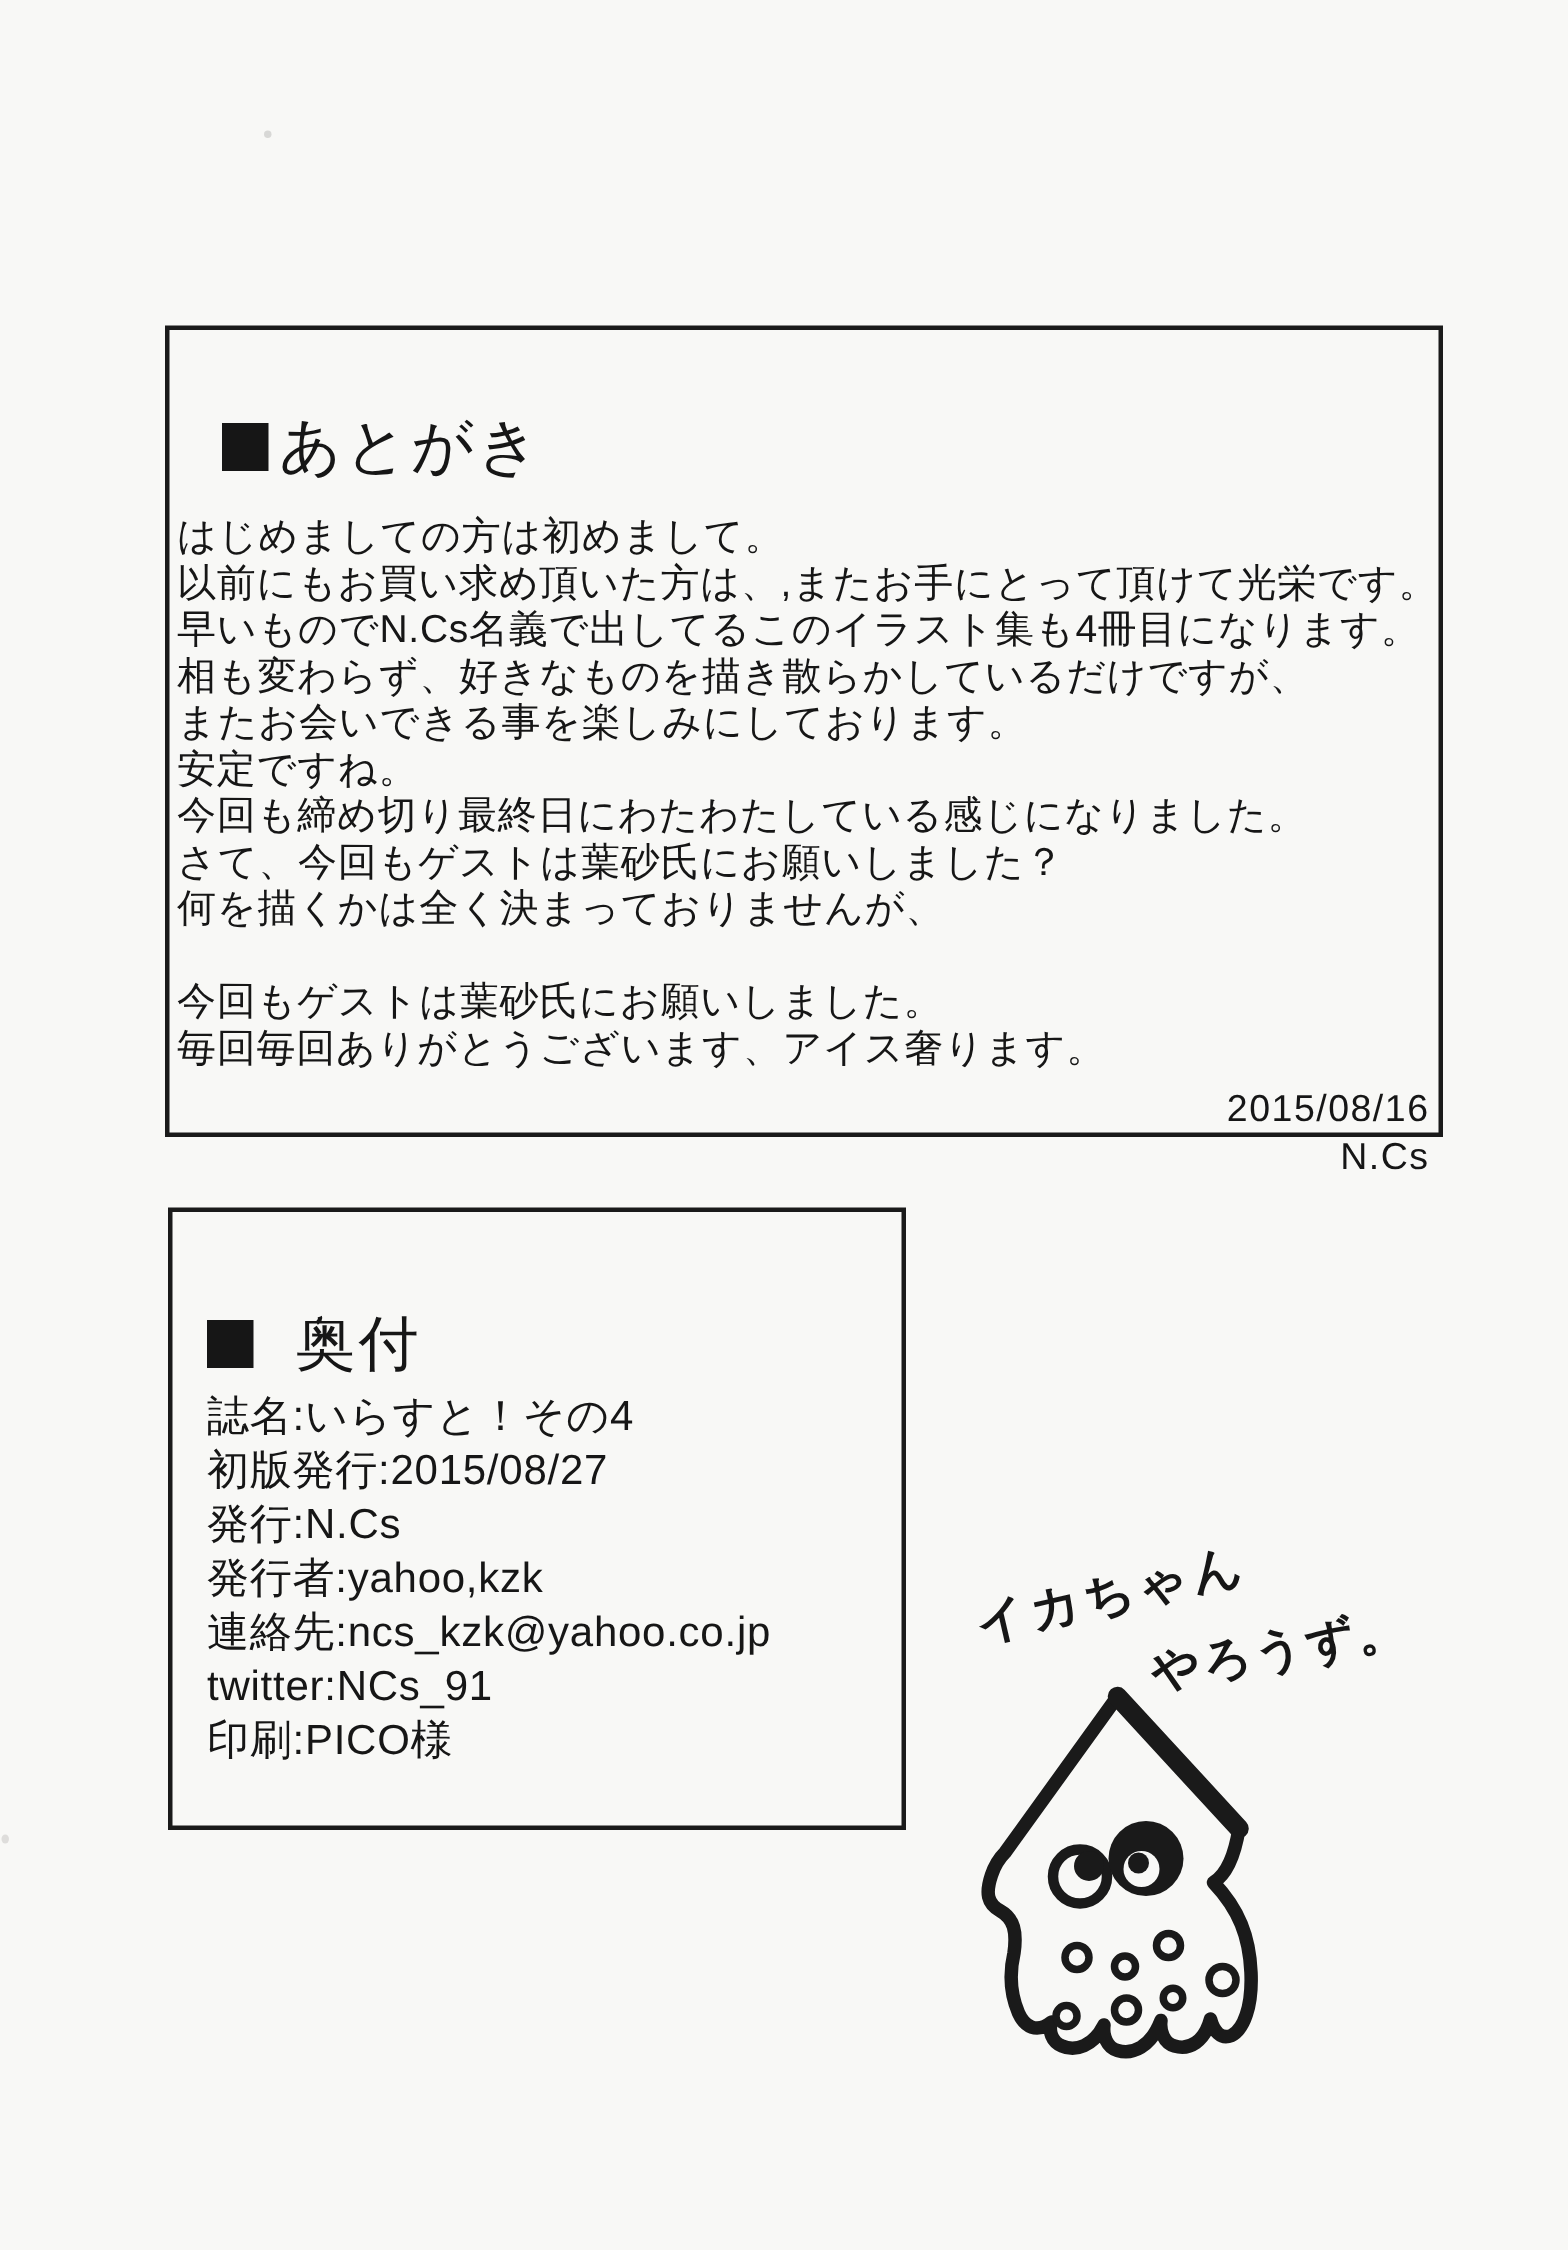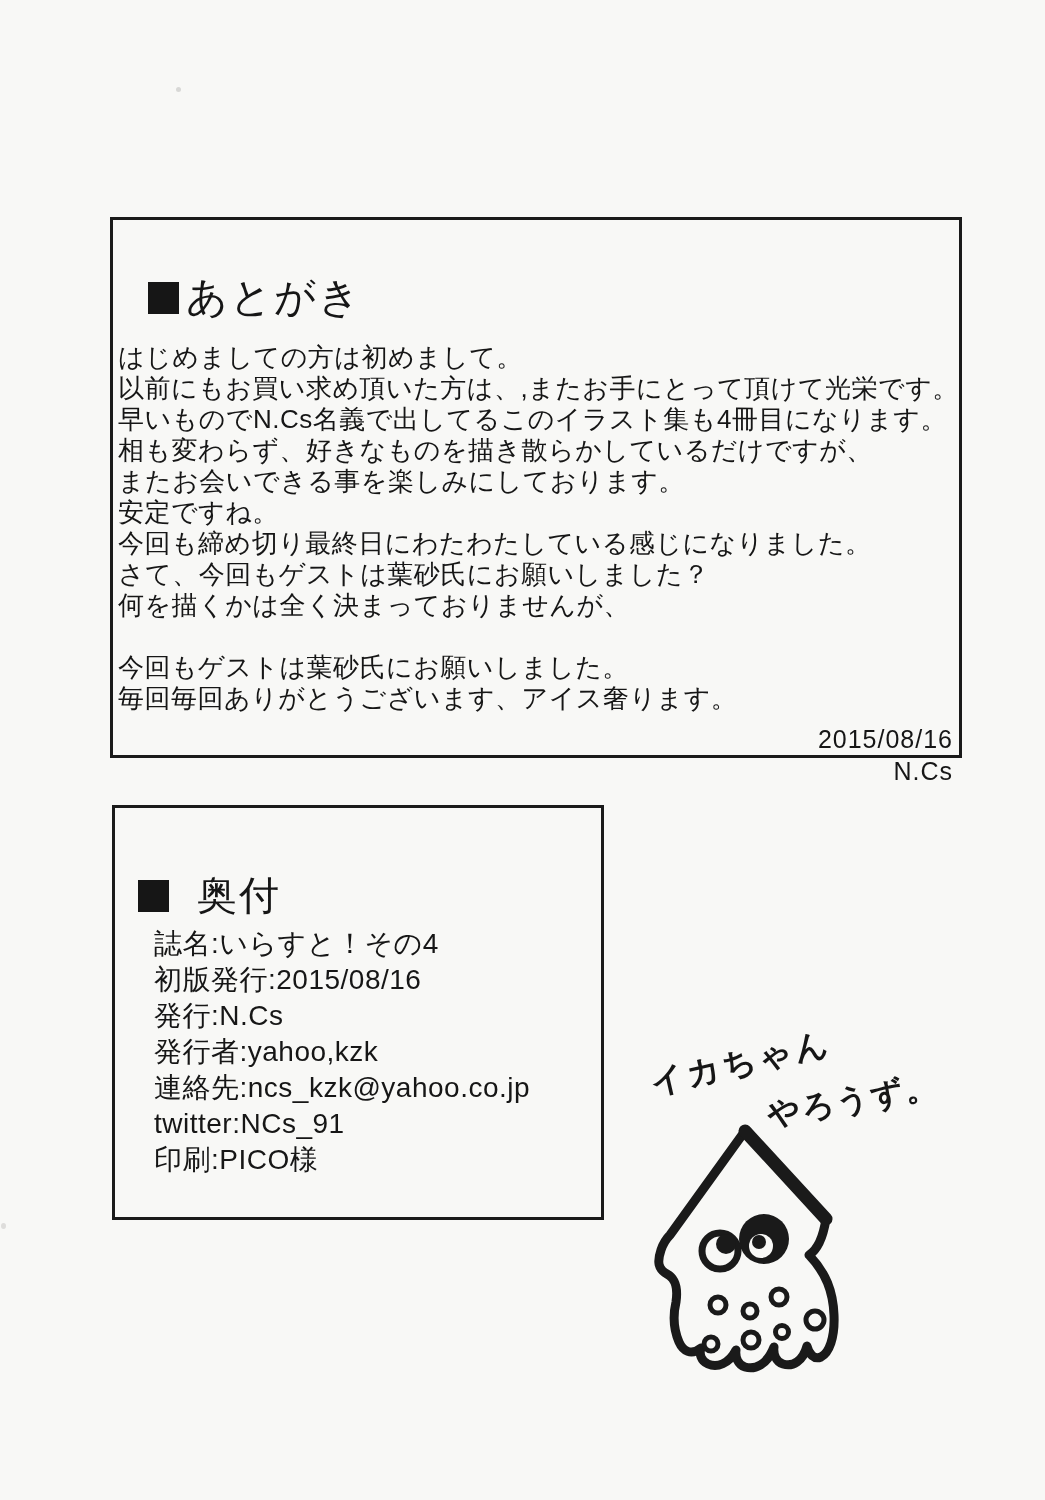--- a/index.html
+++ b/index.html
@@ -16,21 +16,21 @@
   #afterword-heading{left:35px;top:50px;}
   #colophon-heading{left:23px;top:60px;font-size:40px;gap:28px;}
   .sq{width:31px;height:32px;background:#161616;flex:0 0 auto;}
 
   .body-lines{position:absolute;left:5px;top:122px;font-size:26px;}
   .body-lines .bl{height:31px;line-height:31px;white-space:nowrap;letter-spacing:0.5px;}
 
   .afterword-date{position:absolute;right:6px;top:505px;font-size:25px;letter-spacing:1px;}
   .afterword-credit{position:absolute;right:6px;top:537px;font-size:25px;letter-spacing:1px;}
 
-  .colophon-lines{position:absolute;left:23px;top:118px;font-size:28px;margin-left:16px;}
+  .colophon-lines{position:absolute;left:23px;top:118px;font-size:28px;}
   .colophon-lines .cl{height:36px;line-height:36px;white-space:nowrap;letter-spacing:0.5px;}
 
   .cap{position:absolute;font-weight:bold;transform-origin:left top;white-space:nowrap;color:#161616;}
   #doodle-caption-1{left:646px;top:1062px;font-size:33px;transform:rotate(-13deg);letter-spacing:3px;}
   #doodle-caption-2{left:764px;top:1094px;font-size:32px;transform:rotate(-10deg);letter-spacing:2px;}
 
   #squid-svg{position:absolute;left:643px;top:1123px;}
 
   .speck{position:absolute;border-radius:50%;}
   #speck-1{left:176px;top:87px;width:5px;height:5px;background:#d8d8d6;}
@@ -62,21 +62,21 @@
   <div class="afterword-credit">N.Cs</div>
 </div>
 
 <div class="box" id="colophon-box">
   <div class="heading" id="colophon-heading">
     <span class="sq"></span>
     <span>奥付</span>
   </div>
   <div class="colophon-lines">
     <div class="cl">誌名:いらすと！その4</div>
-    <div class="cl">初版発行:2015/08/16</div>
+    <div class="cl">初版発行:2015/08/27</div>
     <div class="cl">発行:N.Cs</div>
     <div class="cl">発行者:yahoo,kzk</div>
     <div class="cl">連絡先:ncs_kzk@yahoo.co.jp</div>
     <div class="cl">twitter:NCs_91</div>
     <div class="cl">印刷:PICO様</div>
   </div>
 </div>
 
 <div class="cap" id="doodle-caption-1">イカちゃん</div>
 <div class="cap" id="doodle-caption-2">やろうず。</div>

